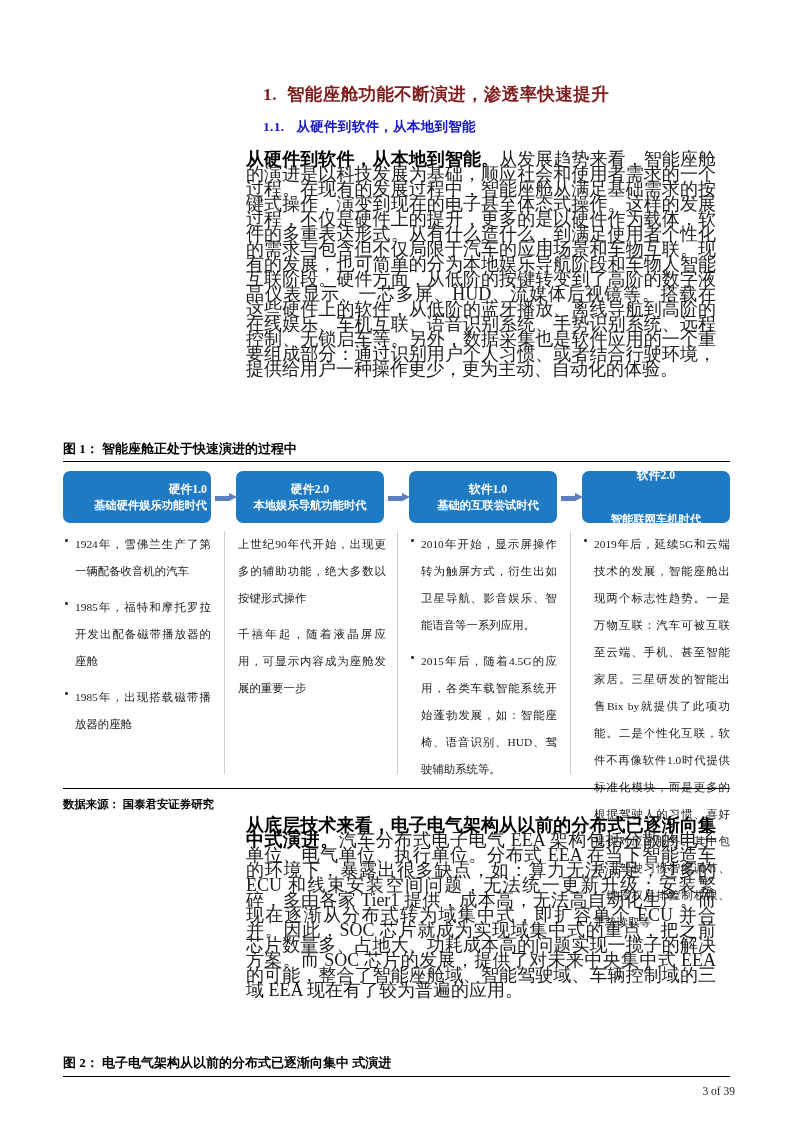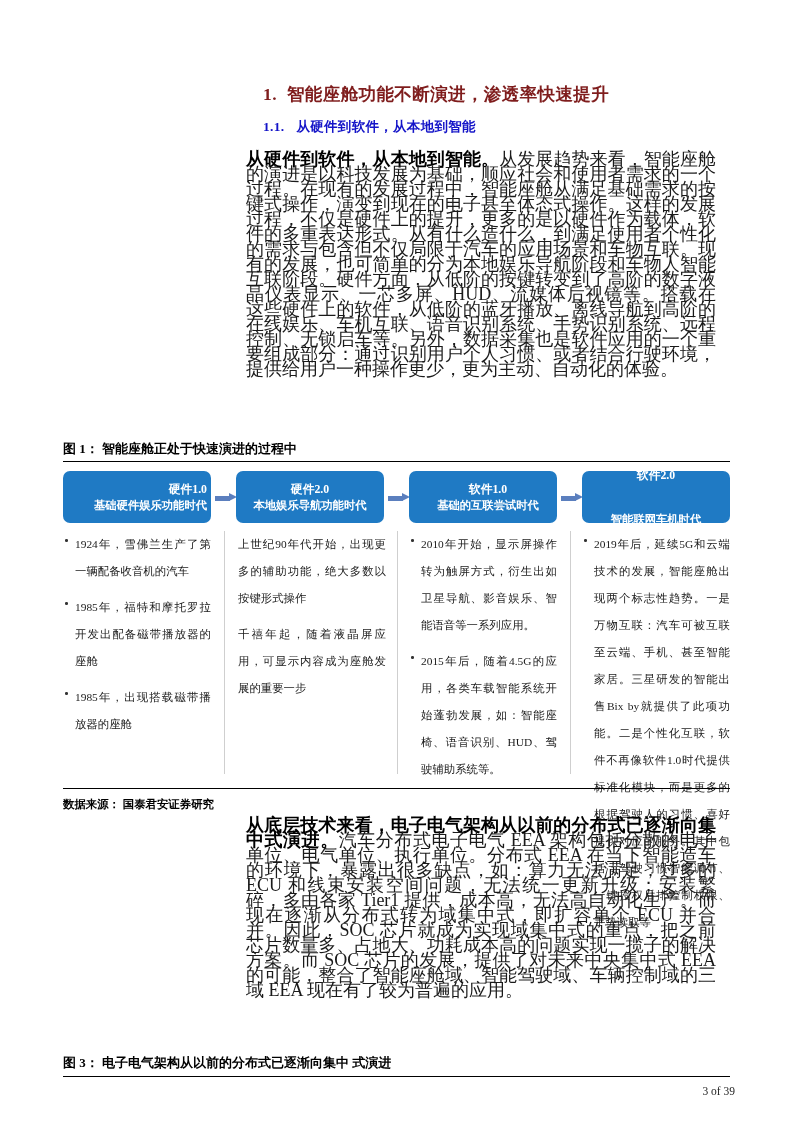--- a/index.html
+++ b/index.html
@@ -306,18 +306,18 @@
     </div>
   </div>
 
   <div class="fig-rule" id="fig1-rule-bottom"></div>
   <div class="source" id="fig1-source">数据来源： 国泰君安证券研究</div>
 
   <div class="body-col" id="para2">
     <b>从底层技术来看，电子电气架构从以前的分布式已逐渐向集中式演进。</b><span>汽车分布式电子电气 EEA 架构包括分散的电子单位、电气单位、执行单位。分布式 EEA 在当下智能造车的环境下，暴露出很多缺点，如：算力无法满足；过多的 ECU 和线束安装空间问题，无法统一更新升级；安装繁碎，多由各家 Tier1 提供，成本高，无法高自动化生产。而现在逐渐从分布式转为域集中式，即扩容单个 ECU 并合并。因此，SOC 芯片就成为实现域集中式的重点，把之前芯片数量多、占地大、功耗成本高的问题实现一揽子的解决方案。而 SOC 芯片的发展，提供了对未来中央集中式 EEA 的可能，整合了智能座舱域、智能驾驶域、车辆控制域的三域 EEA 现在有了较为普遍的应用。</span>
   </div>
 
-  <div class="fig-title" id="fig2-title">图 3： 电子电气架构从以前的分布式已逐渐向集中 式演进</div>
+  <div class="fig-title" id="fig2-title">图 2： 电子电气架构从以前的分布式已逐渐向集中 式演进</div>
   <div class="fig-rule" id="fig2-rule-top"></div>
 
   <div class="footer">3 of 39</div>
 
 </div>
 
 </body></html>

